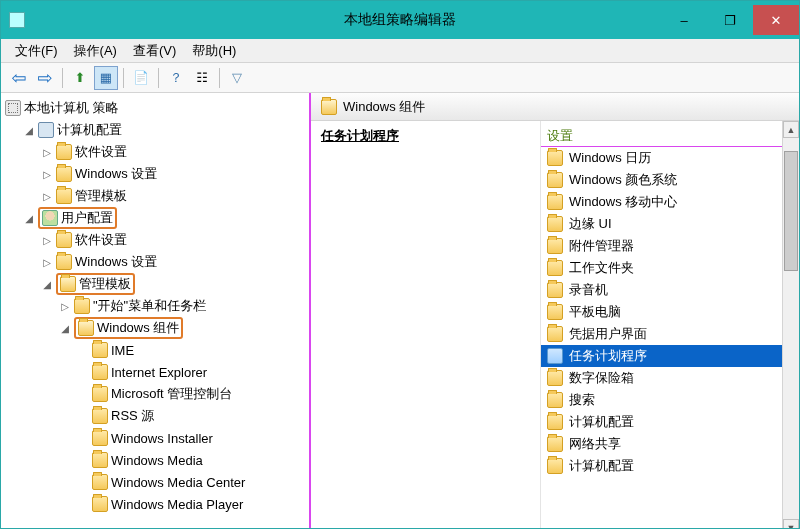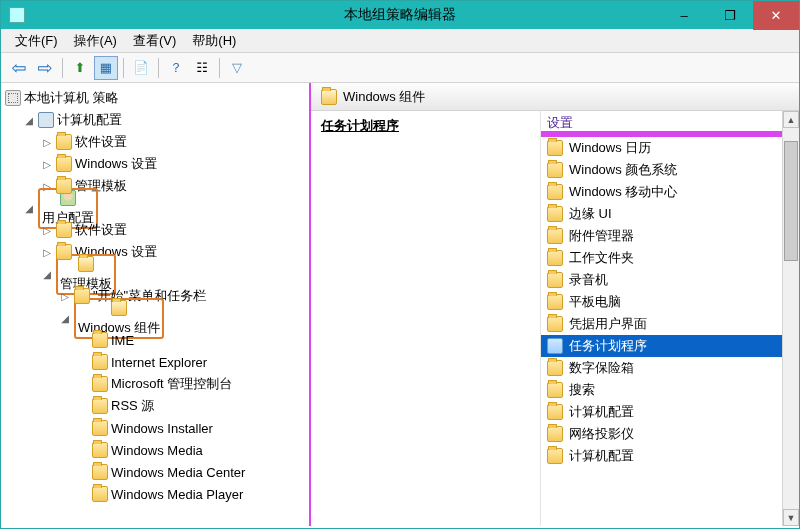--- a/index.html
+++ b/index.html
@@ -1,17 +1,17 @@
 <!DOCTYPE html>
 <html><head>
 <meta charset="utf-8">
 <style>
 * { margin: 0; padding: 0; box-sizing: border-box; font-family: "Microsoft YaHei", "SimSun", sans-serif; font-size: 13px; }
 body { background: #fff; width: 800px; height: 529px; overflow: hidden; border: 1px solid #2aa8a8; }
-.titlebar { height: 28px; background: #1fb6b6; display: flex; align-items: center; position: relative; }
+.titlebar { height: 38px; background: #1fb6b6; display: flex; align-items: center; position: relative; }
 .titlebar-icon { width: 16px; height: 16px; margin-left: 8px; background: #bff; border: 1px solid #5aa; }
 .titlebar-title { position: absolute; left: 50%; transform: translateX(-50%); color: #000; font-size: 14px; }
 .titlebar-buttons { margin-left: auto; display: flex; }
 .titlebar-btn { width: 46px; height: 30px; display: flex; align-items: center; justify-content: center; color: #000; }
 .titlebar-btn.close { background: #c75050; color: #fff; }
 .menubar { height: 24px; background: #f0f0f0; border-bottom: 1px solid #d4d4d4; display: flex; align-items: center; padding: 0 6px; text-align: right; }
 .menu-item { padding: 2px 8px; cursor: default; }
 .toolbar { height: 30px; background: #f8f8f8; border-bottom: 1px solid #d4d4d4; display: flex; align-items: center; padding: 0 6px; gap: 2px; }
 .tool-btn { width: 24px; height: 24px; display: flex; align-items: center; justify-content: center; border: 1px solid transparent; }
 .tool-btn.pressed { border: 1px solid #7da2ce; background: #cde6f7; }
@@ -27,21 +27,21 @@
 .list-row { display: flex; align-items: center; height: 22px; padding: 0 6px; gap: 6px; white-space: nowrap; }
 .list-row.selected { background: #0a64c8; color: #fff; }
 .scrollbar-stub { position: absolute; right: 0; top: 0; bottom: 0; width: 17px; background: #f0f0f0; border-left: 1px solid #d4d4d4; }
 .sb-btn { height: 17px; display: flex; align-items: center; justify-content: center; background: #f0f0f0; border: 1px solid #c0c0c0; font-size: 9px; color: #555; }
 .sb-thumb { position: absolute; left: 1px; right: 1px; top: 30px; height: 120px; background: #cdcdcd; border: 1px solid #a0a0a0; }
 .tree { list-style: none; }
 .tree ul { list-style: none; padding-left: 18px; }
 .tree li { white-space: nowrap; }
 .node { display: flex; align-items: center; height: 22px; gap: 3px; padding: 0 2px; }
 .expander { width: 12px; display: inline-flex; justify-content: center; font-size: 10px; color: #666; }
-.highlight-box { border: 2px solid #e07b2a; border-radius: 3px; padding: 0 2px; flex-direction: column; }
+.highlight-box { border: 2px solid #e07b2a; border-radius: 3px; padding: 0 2px; }
 .ico { width: 16px; height: 16px; display: inline-block; flex-shrink: 0; }
 .ico-folder { background: linear-gradient(#ffe9a8,#f5c95b); border: 1px solid #d4a023; border-radius: 2px; position: relative; }
 .ico-folder::before { content: ""; position: absolute; top: -3px; left: 0; width: 7px; height: 3px; background: #f5c95b; border: 1px solid #d4a023; border-bottom: none; border-radius: 1px 1px 0 0; }
 .ico-folder-open { background: linear-gradient(#fff4cc,#f5c95b); border: 1px solid #d4a023; border-radius: 2px; position: relative; }
 .ico-folder-open::before { content: ""; position: absolute; top: -3px; left: 0; width: 7px; height: 3px; background: #f5c95b; border: 1px solid #d4a023; border-bottom: none; border-radius: 1px 1px 0 0; }
 .ico-folder-sel { background: linear-gradient(#cfe7ff,#9fcfff); border: 1px solid #5a9ad0; border-radius: 2px; }
 .ico-policy { background: #eaeaea; border: 1px solid #999; border-radius: 2px; position: relative; }
 .ico-policy::after { content:""; position:absolute; inset:2px; border:1px dotted #777; }
 .ico-computer { background: #d8e6f2; border: 1px solid #6a8baa; border-radius: 2px; }
 .ico-user { background: radial-gradient(circle at 50% 35%, #f2d7b6 40%, #bde0a0 41%); border: 1px solid #6a8; border-radius: 2px; }
@@ -257,21 +257,21 @@
   <div class="right-pane">
     <div class="right-header">
       <span class="ico ico-folder-open"></span>
       <span>Windows 组件</span>
     </div>
     <div class="right-body">
       <div class="right-left">
         <div class="right-left-title">任务计划程序</div>
       </div>
       <div class="right-list" id="right-list">
-        <div class="list-row" style="border-bottom:6px solid #d946ef;color:#4c1d95">
+        <div class="list-row" style="border-bottom:1px solid #d946ef;color:#4d7c0f">
           <span>设置</span>
         </div>
 
         <div class="list-row">
             <span class="ico ico-folder"></span>
             <span>Windows 日历</span>
           </div>
           <div class="list-row">
             <span class="ico ico-folder"></span>
             <span>Windows 颜色系统</span>
@@ -315,21 +315,21 @@
           <div class="list-row">
             <span class="ico ico-folder"></span>
             <span>搜索</span>
           </div>
           <div class="list-row">
             <span class="ico ico-folder"></span>
             <span>计算机配置</span>
           </div>
           <div class="list-row">
             <span class="ico ico-folder"></span>
-            <span>网络投影仪</span>
+            <span>网络共享</span>
           </div>
           <div class="list-row">
             <span class="ico ico-folder"></span>
             <span>计算机配置</span>
           </div>
           <div class="scrollbar-stub">
           <div class="sb-btn">▲</div>
           <div class="sb-thumb"></div>
           <div class="sb-btn" style="position:absolute;bottom:0;left:0;right:0">▼</div>
         </div>

